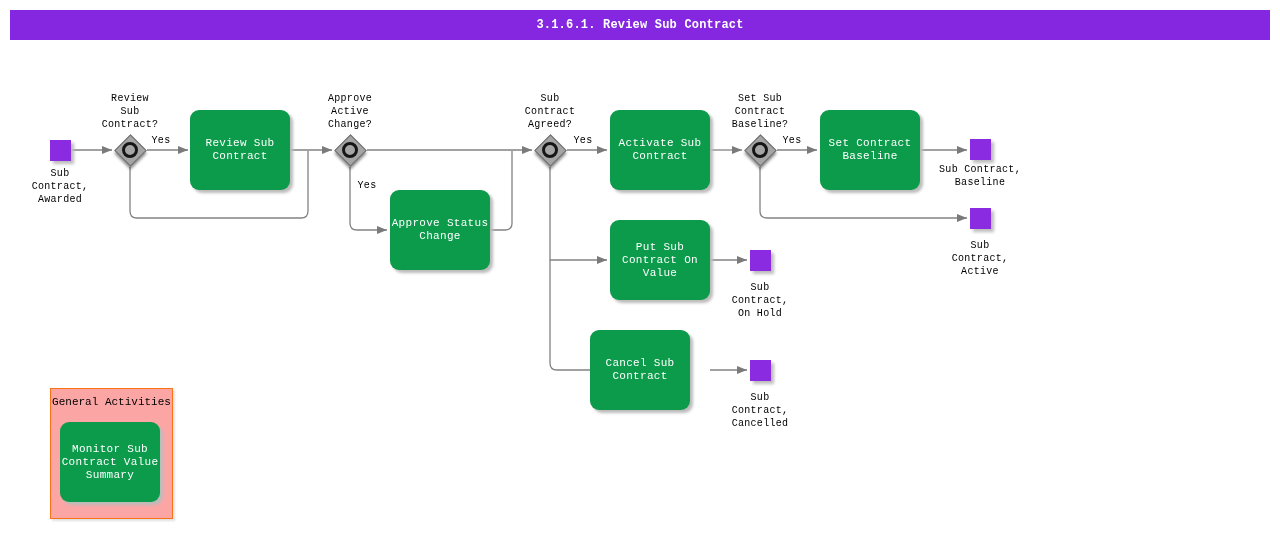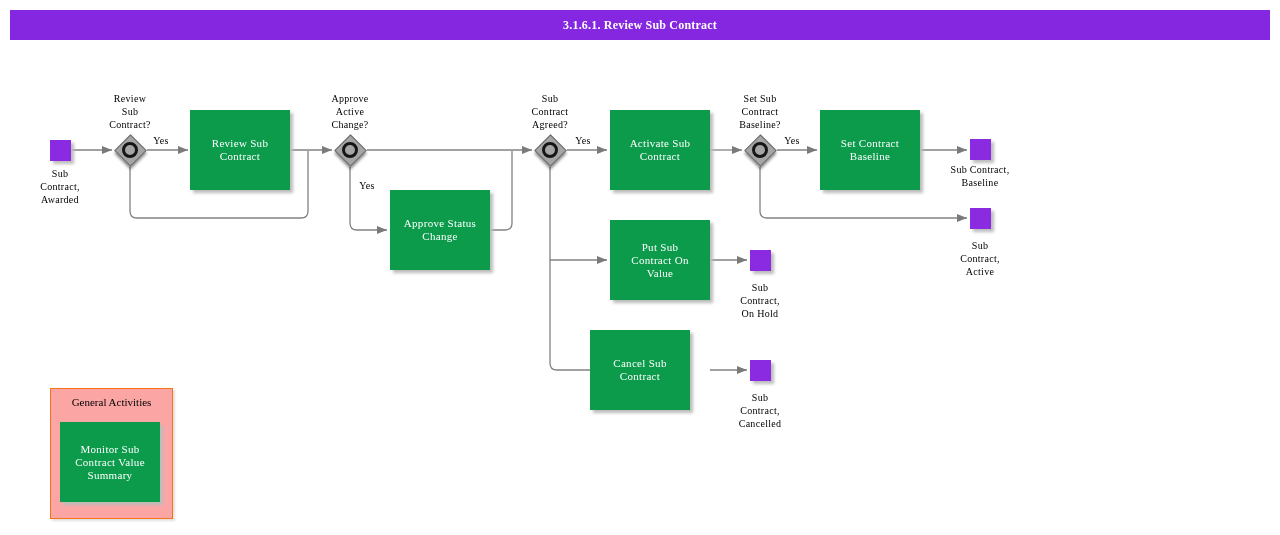--- a/index.html
+++ b/index.html
@@ -1,28 +1,28 @@
 <!DOCTYPE html>
 <html><head>
 <meta charset="utf-8">
 <style>
   html,body{margin:0;padding:0;background:#fff;}
   #canvas{
     position:relative;width:1280px;height:535px;background:#fff;overflow:hidden;
-    font-family:Liberation Serif, serif;color:#111;
+    font-family:Liberation Mono, monospace;color:#111;
   }
   .titlebar{
     position:absolute;left:10px;top:10px;width:1260px;height:30px;
     background:#8527E0;color:#fff;display:flex;align-items:center;justify-content:center;
     font-size:12px;font-weight:bold;letter-spacing:0.2px;
   }
   svg.connectors{position:absolute;left:0;top:0;z-index:1;}
   .node{position:absolute;z-index:2;}
   .task{
-    width:100px;height:80px;background:#0B9B4B;border-radius:0;
+    width:100px;height:80px;background:#0B9B4B;border-radius:9px;
     box-shadow:3px 3px 3px #bcbcbc;color:#fff;
     display:flex;align-items:center;justify-content:center;text-align:center;
     font-size:11px;line-height:13px;white-space:pre-line;letter-spacing:0.3px;
   }
   .event{
     width:21px;height:21px;background:#8A2BE2;box-shadow:3px 3px 3px #bcbcbc;
   }
   .label{
     position:absolute;z-index:2;text-align:center;font-size:10px;line-height:13px;
     white-space:pre-line;color:#000;letter-spacing:0.3px;

